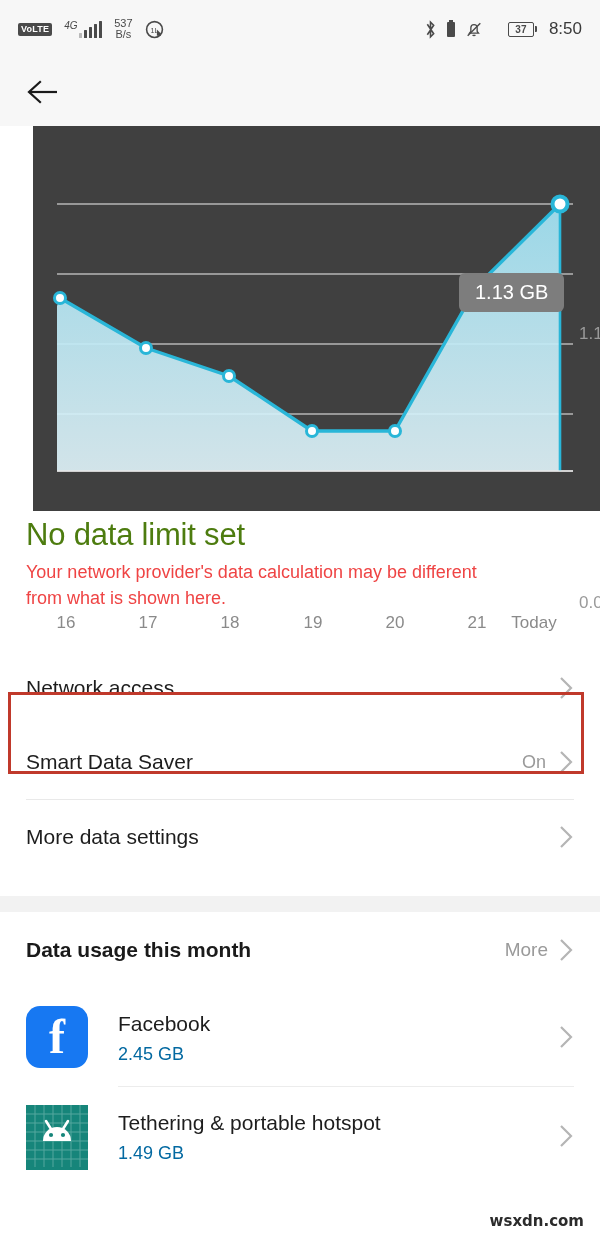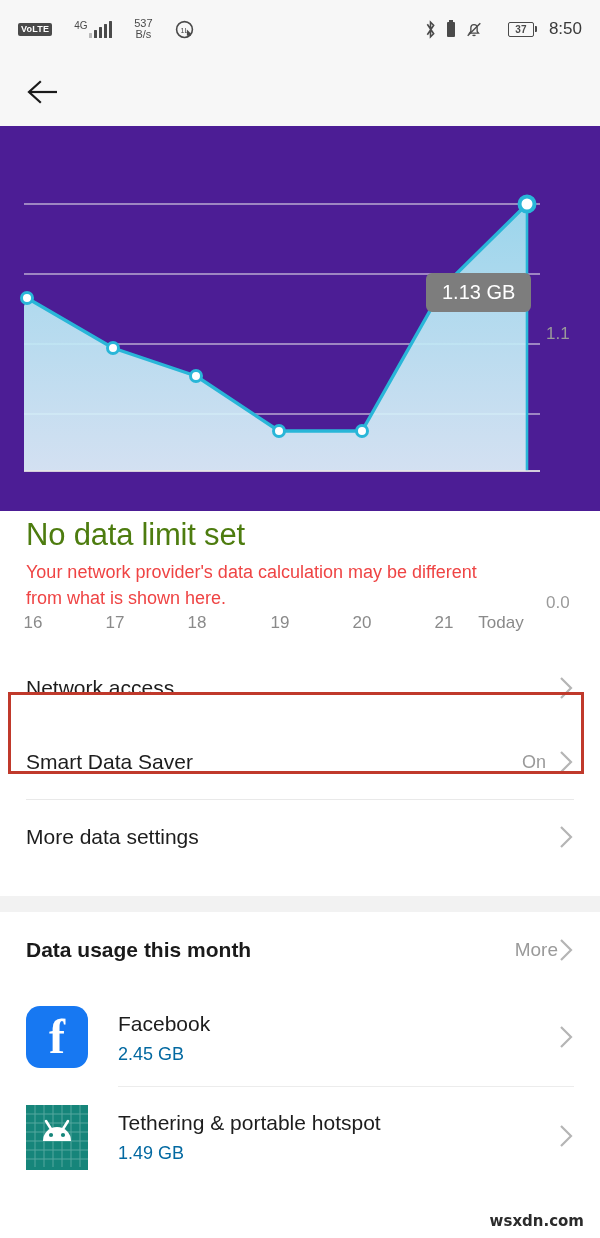--- a/index.html
+++ b/index.html
@@ -9,27 +9,27 @@
     font-family: "Liberation Sans", sans-serif;
     overflow: hidden;
   }
   #screen { position: relative; width: 600px; height: 1238px; background:#fff; }
 
   
   .statusbar {
     position: relative; height: 58px; background: #f7f7f7;
     display: flex; align-items: center; padding: 0 18px;
   }
-  .sb-left { display: flex; align-items: center; gap: 22px; }
+  .sb-left { display: flex; align-items: center; gap: 12px; }
   .sb-right { display: flex; align-items: center; gap: 9px; margin-left: auto; }
   .volte {
     font-size: 9px; font-weight: bold; color: #fff; background: #4a4a4a;
     padding: 1.5px 3px; border-radius: 2px; letter-spacing: .2px;
   }
-  .sig { display: flex; align-items: flex-end; position: relative; padding-left: 13px; }
+  .sig { display: flex; align-items: flex-end; position: relative; padding-left: 13px; font-style: italic; }
   .sig .g { position: absolute; left: 0; top: -1px; font-size: 10px; color: #4a4a4a; }
   .sig i { display: block; width: 3.5px; margin-left: 1.5px; background: #4a4a4a; border-radius: .5px; }
   .sig i:nth-child(2){height:5px;background:#b8b8b8}
   .sig i:nth-child(3){height:8px}
   .sig i:nth-child(4){height:11px}
   .sig i:nth-child(5){height:14px}
   .sig i:nth-child(6){height:17px}
   .rate { font-size: 11px; line-height: 11px; color: #4a4a4a; text-align: center; }
   .rate span { display: block; }
   .icn { color: #4d7c0f; display: flex; align-items: center; }
@@ -46,21 +46,21 @@
 
   
   .appbar {
     height: 68px; background: #f7f7f7; display: flex; align-items: center;
     padding: 0 0 0 26px; gap: 30px;
   }
   .back { width: 34px; height: 34px; display:flex; align-items:center; justify-content:center; cursor: pointer; }
   .apptitle { font-size: 26px; color: #1a1a1a; }
 
   
-  .chartwrap { position: relative; height: 385px; background: #4c1d95; }
+  .chartwrap { position: relative; height: 385px; background: #404040; margin-left: 33px; }
   .chartsvg { display: block; }
   .tooltip {
     position: absolute; left: 426px; top: 147px;
     background: #7d7d7d; color: #fff; font-size: 20px;
     padding: 8px 16px; border-radius: 6px; white-space: nowrap;
   }
   .ylab { position: absolute; font-size: 17px; color: #9a9a9a; }
   .ylab.top { left: 546px; top: 198px; }
   .ylab.bot { left: 546px; top: 467px; }
   .xlabels {
@@ -92,21 +92,21 @@
     border: 3px solid #c0392b; pointer-events: none;
   }
 
   .gapband { height: 16px; background: #f2f2f2; margin-top: 22px; }
 
   
   .sect {
     display: flex; align-items: center; padding: 0 26px; height: 76px;
   }
   .sect h2 { font-size: 21px; color: #1a1a1a; }
-  .sect .more { margin-left: auto; font-size: 19px; color: #9a9a9a; }
+  .sect .more { margin-left: auto; font-size: 19px; color: #9a9a9a; margin-right: 10px; }
   .sect .chev { color: #b5b5b5; display: flex; align-items: center; }
 
   .app {
     display: flex; align-items: center; padding: 0 26px; min-height: 98px; cursor: pointer;
   }
   .app .ico { width: 62px; height: 62px; flex: 0 0 62px; }
   .app .meta { margin-left: 30px; }
   .app .nm { font-size: 21px; color: #1d1d1d; line-height: 1.35; max-width: 330px; }
   .app .sz { font-size: 18px; color: #0369a1; margin-top: 6px; }
   .app .chev { margin-left: auto; color: #b5b5b5; display: flex; align-items: center; }

